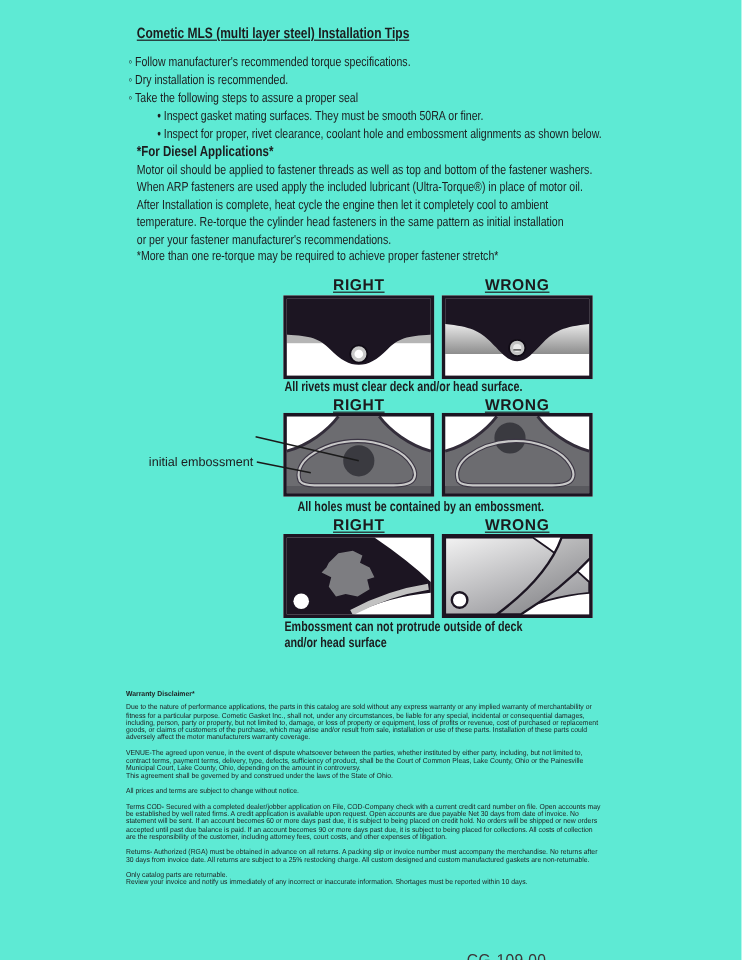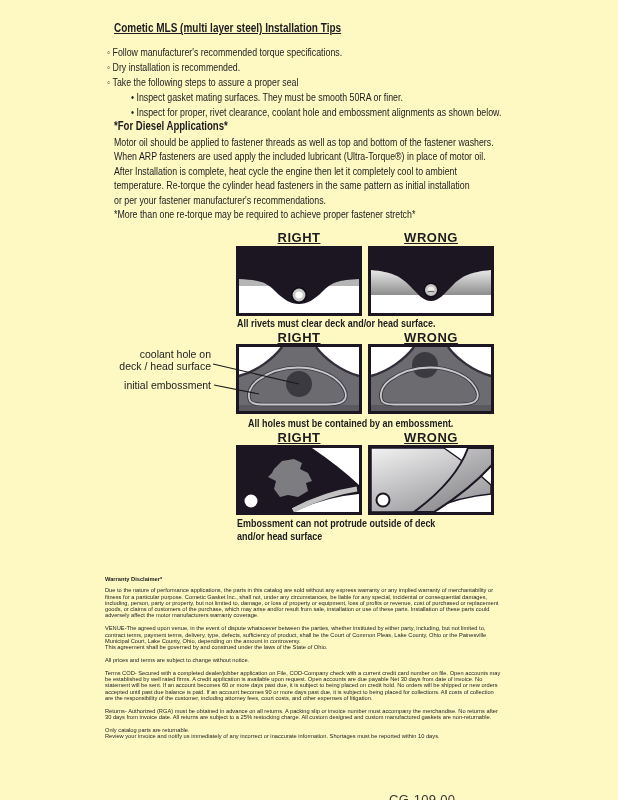--- a/index.html
+++ b/index.html
@@ -1,18 +1,18 @@
 <!DOCTYPE html>
 <html><head>
 <meta charset="utf-8">
 <style>
   * { margin:0; padding:0; box-sizing:border-box; }
   html,body { background:#ffffff; }
   body { width:618px; height:800px; position:relative; font-family:"Liberation Sans", sans-serif; color:#1c1c1e; }
-  .page { position:absolute; left:0; top:0; width:618px; height:800px; background:#fef9c3; overflow:hidden; }
+  .page { position:absolute; left:0; top:0; width:618px; height:800px; background:#5eead4; overflow:hidden; }
   .abs { position:absolute; }
   .t80 { transform:scaleX(0.80); transform-origin:0 0; }
   .t78 { transform:scaleX(0.78); transform-origin:0 0; }
   .t95 { transform:scaleX(0.95); transform-origin:0 0; }
   .doc-title { font-size:12.5px; font-weight:bold; text-decoration:underline; white-space:nowrap; }
   .bullets { font-size:11px; line-height:15px; white-space:nowrap; }
   .b-row { display:flex; align-items:baseline; }
   .b-row .mk { margin-right:3px; }
   .b-sub { margin-left:30px; }
   .diesel-h { font-size:12px; font-weight:bold; white-space:nowrap; }
@@ -92,22 +92,20 @@
       <circle cx="63" cy="44" r="3.4" fill="#ececec"></circle>
       <line x1="59.8" y1="45.6" x2="66.2" y2="45.6" stroke="#6a6a6a" stroke-width="1.4"></line>
       <rect x="1.5" y="1.5" width="123" height="67" fill="none" stroke="#1c1522" stroke-width="3"></rect>
     </svg>
   </div>
   <div class="abs cap t78" style="left:237px; top:317px; white-space:nowrap;">All rivets must clear deck and/or head surface.</div>
 
   <div class="abs rw-head" style="left:236px; top:330px;">RIGHT</div>
   <div class="abs rw-head" style="left:368px; top:330px;">WRONG</div>
 
-  <div class="abs diag-label" style="left:111px; top:349px;">coolant hole on
-deck / head surface</div>
   <div class="abs diag-label" style="left:111px; top:380px;">initial embossment</div>
 
   <div class="abs" style="left:236px; top:344px; width:126px; height:70px;">
     <svg viewBox="0 0 126 70" width="126" height="70">
       <rect width="126" height="70" fill="#ffffff"></rect>
       <rect x="3" y="3" width="120" height="64" fill="#6c6c70"></rect>
       <path d="M3,3 H46 C37,15 21,27 3,32 Z" fill="#ffffff"></path>
       <path d="M123,3 H80 C89,15 105,27 123,32 Z" fill="#ffffff"></path>
       <path d="M46,3 C37,15 21,27 3,32" fill="none" stroke="#332d3a" stroke-width="2.4"></path>
       <path d="M80,3 C89,15 105,27 123,32" fill="none" stroke="#332d3a" stroke-width="2.4"></path>

